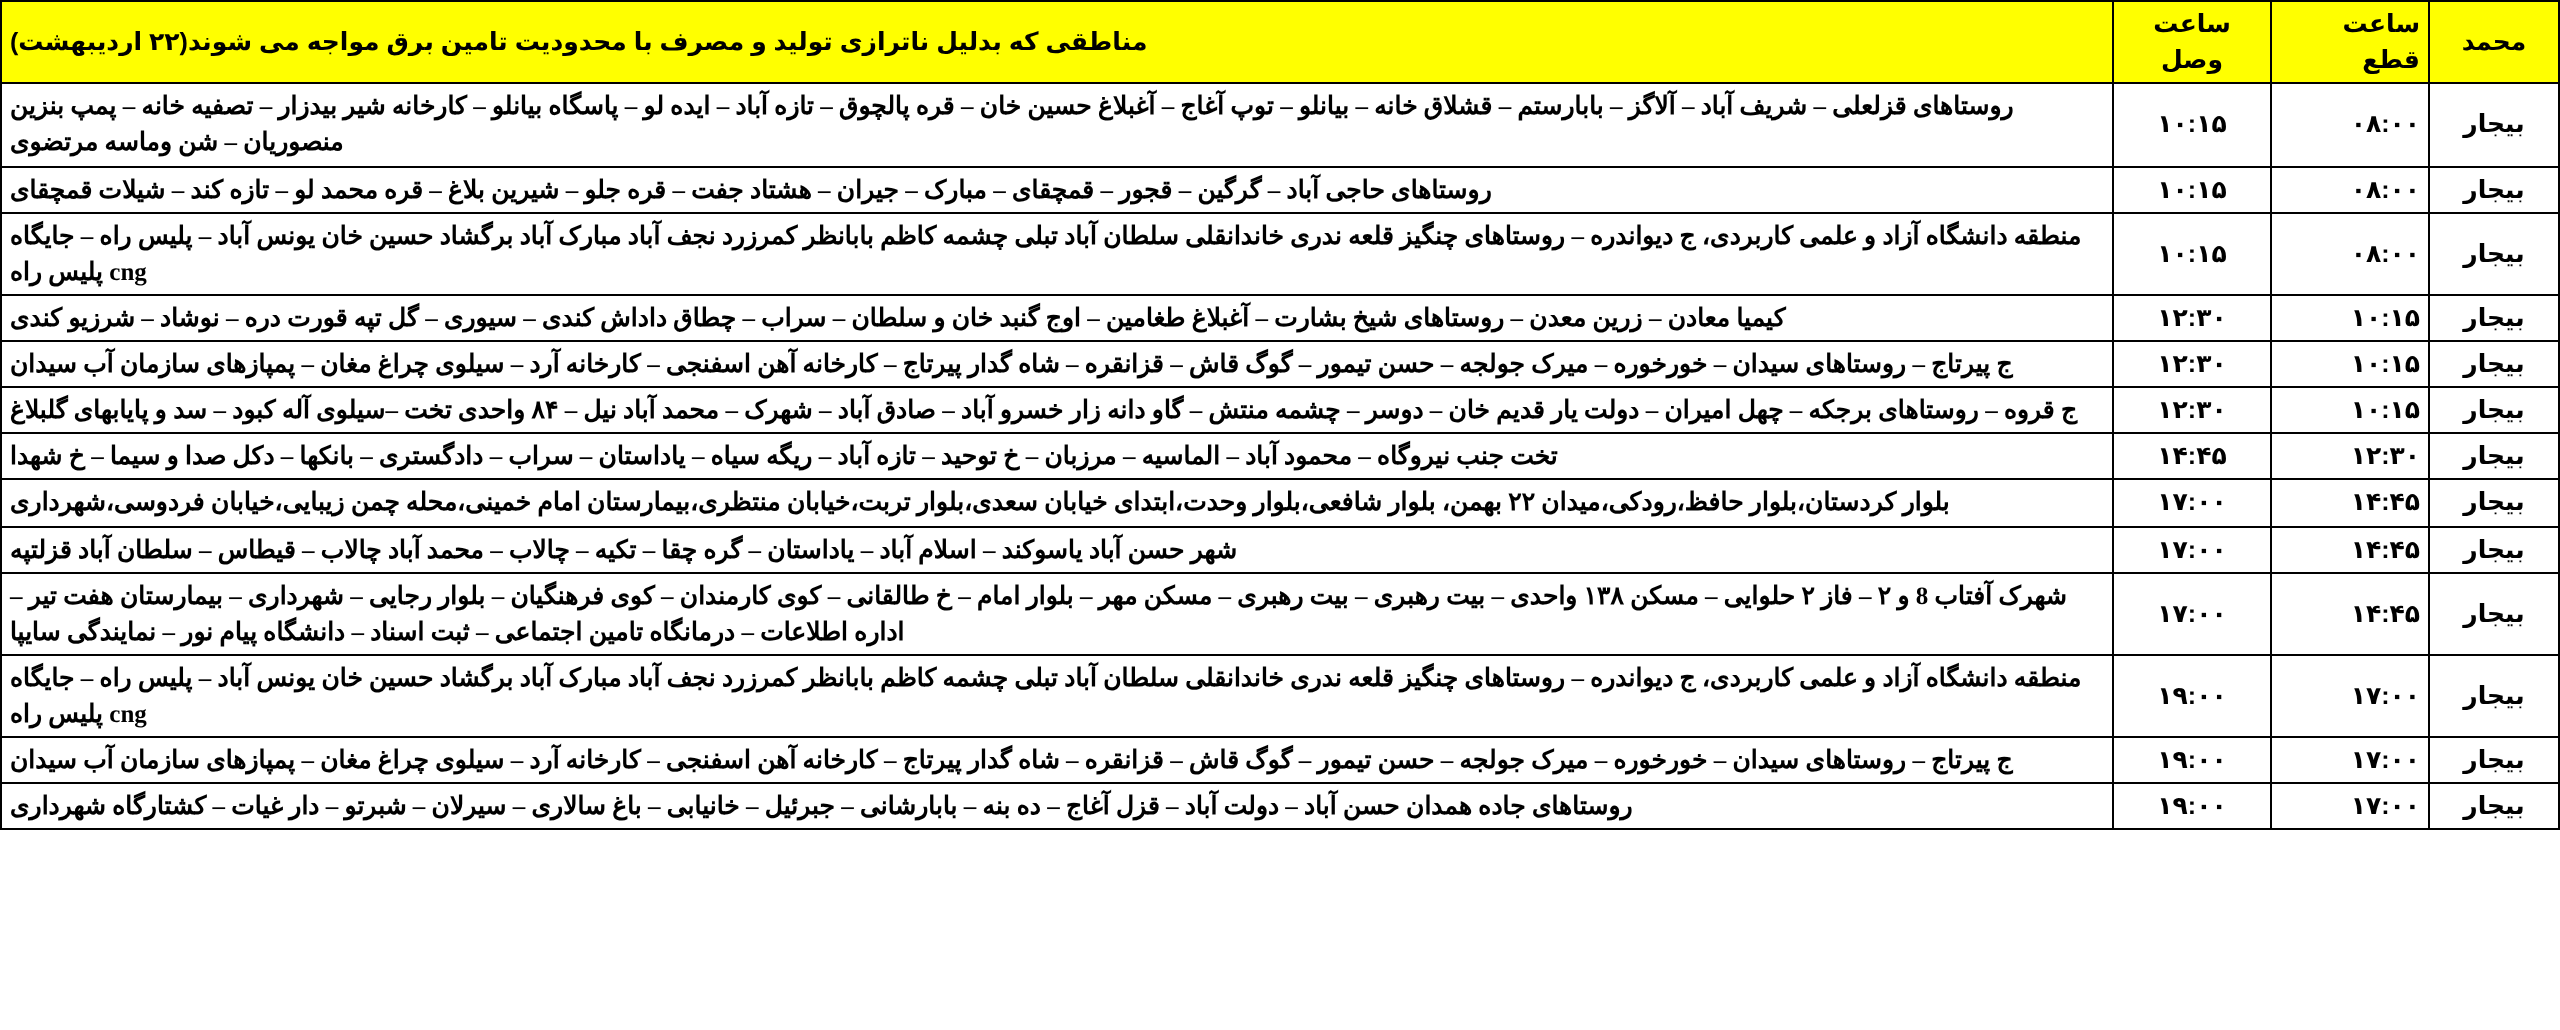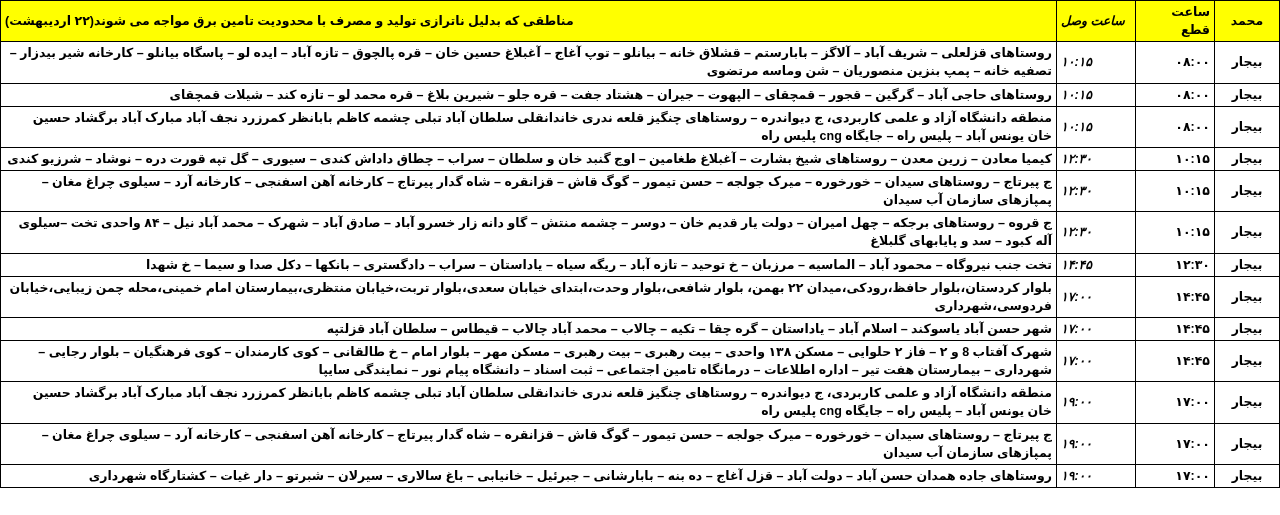--- a/index.html
+++ b/index.html
@@ -31,32 +31,33 @@
   thead th {
     background: #ffff00;
     font-weight: bold;
     text-align: center;
     font-size: 13px;
     height: 22px;
     color: #000;
   }
   th.col-area, td.col-area { width: 56px; text-align: center; }
   th.col-off, td.col-off { width: 70px; text-align: right; }
-  th.col-on, td.col-on { width: 70px; text-align: left; font-style: italic; }
+  th.col-on, td.col-on { width: 70px; text-align: center; }
   th.col-desc, td.col-desc { width: auto; text-align: left; }
 
   td.col-area, td.col-off, td.col-on {
     font-weight: bold;
     font-size: 12.5px;
     white-space: nowrap;
   }
   td.col-desc {
     font-weight: bold;
     padding: 5px 8px;
-    text-align: right;
+    text-align: left;
+    font-family: Liberation Serif, serif;
   }
   tbody tr {
     background: #ffffff;
   }
 </style>
 </head>
 <body>
 
 <div class="sheet">
   <table class="outage-table">
@@ -72,21 +73,21 @@
         <tr>
           <td class="col-area">بیجار</td>
           <td class="col-off">۰۸:۰۰</td>
           <td class="col-on">۱۰:۱۵</td>
           <td class="col-desc">روستاهای قزلعلی – شریف آباد – آلاگز – بابارستم – قشلاق خانه – بیانلو – توپ آغاج – آغبلاغ حسین خان – قره پالچوق – تازه آباد – ایده لو – پاسگاه بیانلو – کارخانه شیر بیدزار – تصفیه خانه – پمپ بنزین منصوریان – شن وماسه مرتضوی</td>
         </tr>
         <tr>
           <td class="col-area">بیجار</td>
           <td class="col-off">۰۸:۰۰</td>
           <td class="col-on">۱۰:۱۵</td>
-          <td class="col-desc">روستاهای حاجی آباد – گرگین – قجور – قمچقای – الپهوت – جیران – هشتاد جفت – قره جلو – شیرین بلاغ – قره محمد لو – تازه کند – شیلات قمچقای</td>
+          <td class="col-desc">روستاهای حاجی آباد – گرگین – قجور – قمچقای – مبارک – جیران – هشتاد جفت – قره جلو – شیرین بلاغ – قره محمد لو – تازه کند – شیلات قمچقای</td>
         </tr>
         <tr>
           <td class="col-area">بیجار</td>
           <td class="col-off">۰۸:۰۰</td>
           <td class="col-on">۱۰:۱۵</td>
           <td class="col-desc">منطقه دانشگاه آزاد و علمی کاربردی، ج دیواندره – روستاهای چنگیز قلعه ندری خاندانقلی سلطان آباد تبلی چشمه کاظم بابانظر کمرزرد نجف آباد مبارک آباد برگشاد حسین خان یونس آباد – پلیس راه – جایگاه cng پلیس راه</td>
         </tr>
         <tr>
           <td class="col-area">بیجار</td>
           <td class="col-off">۱۰:۱۵</td>

